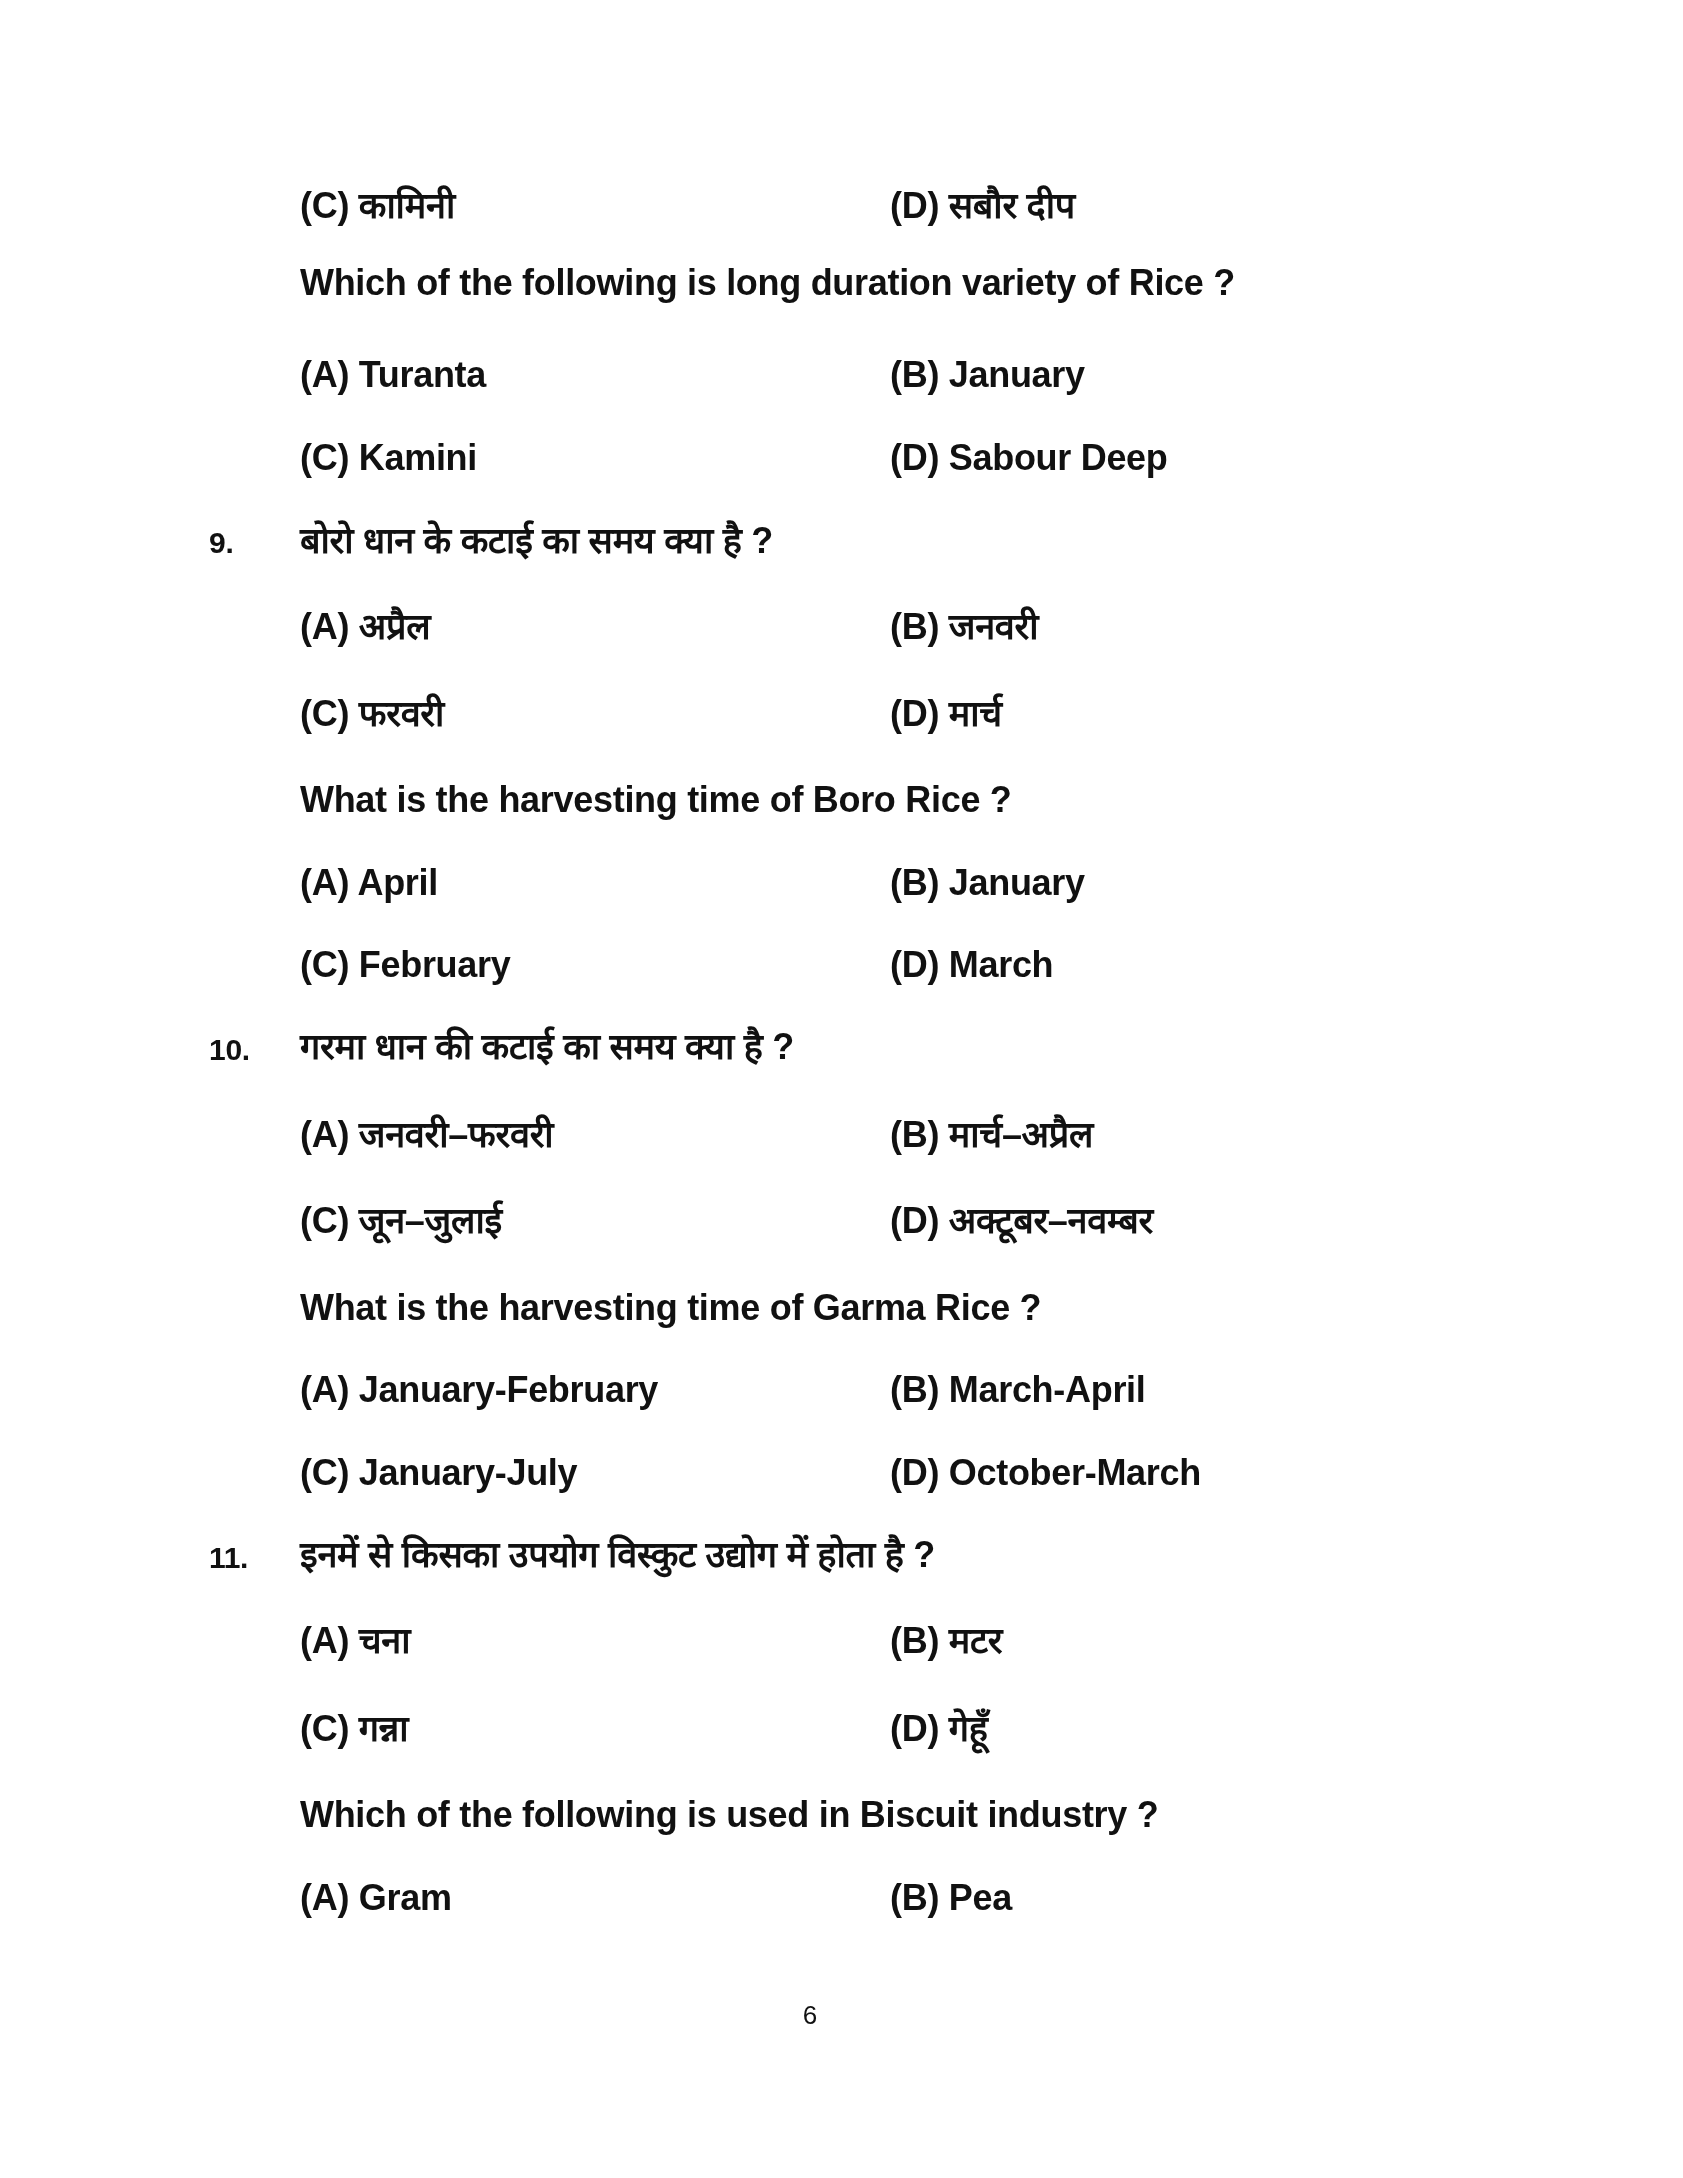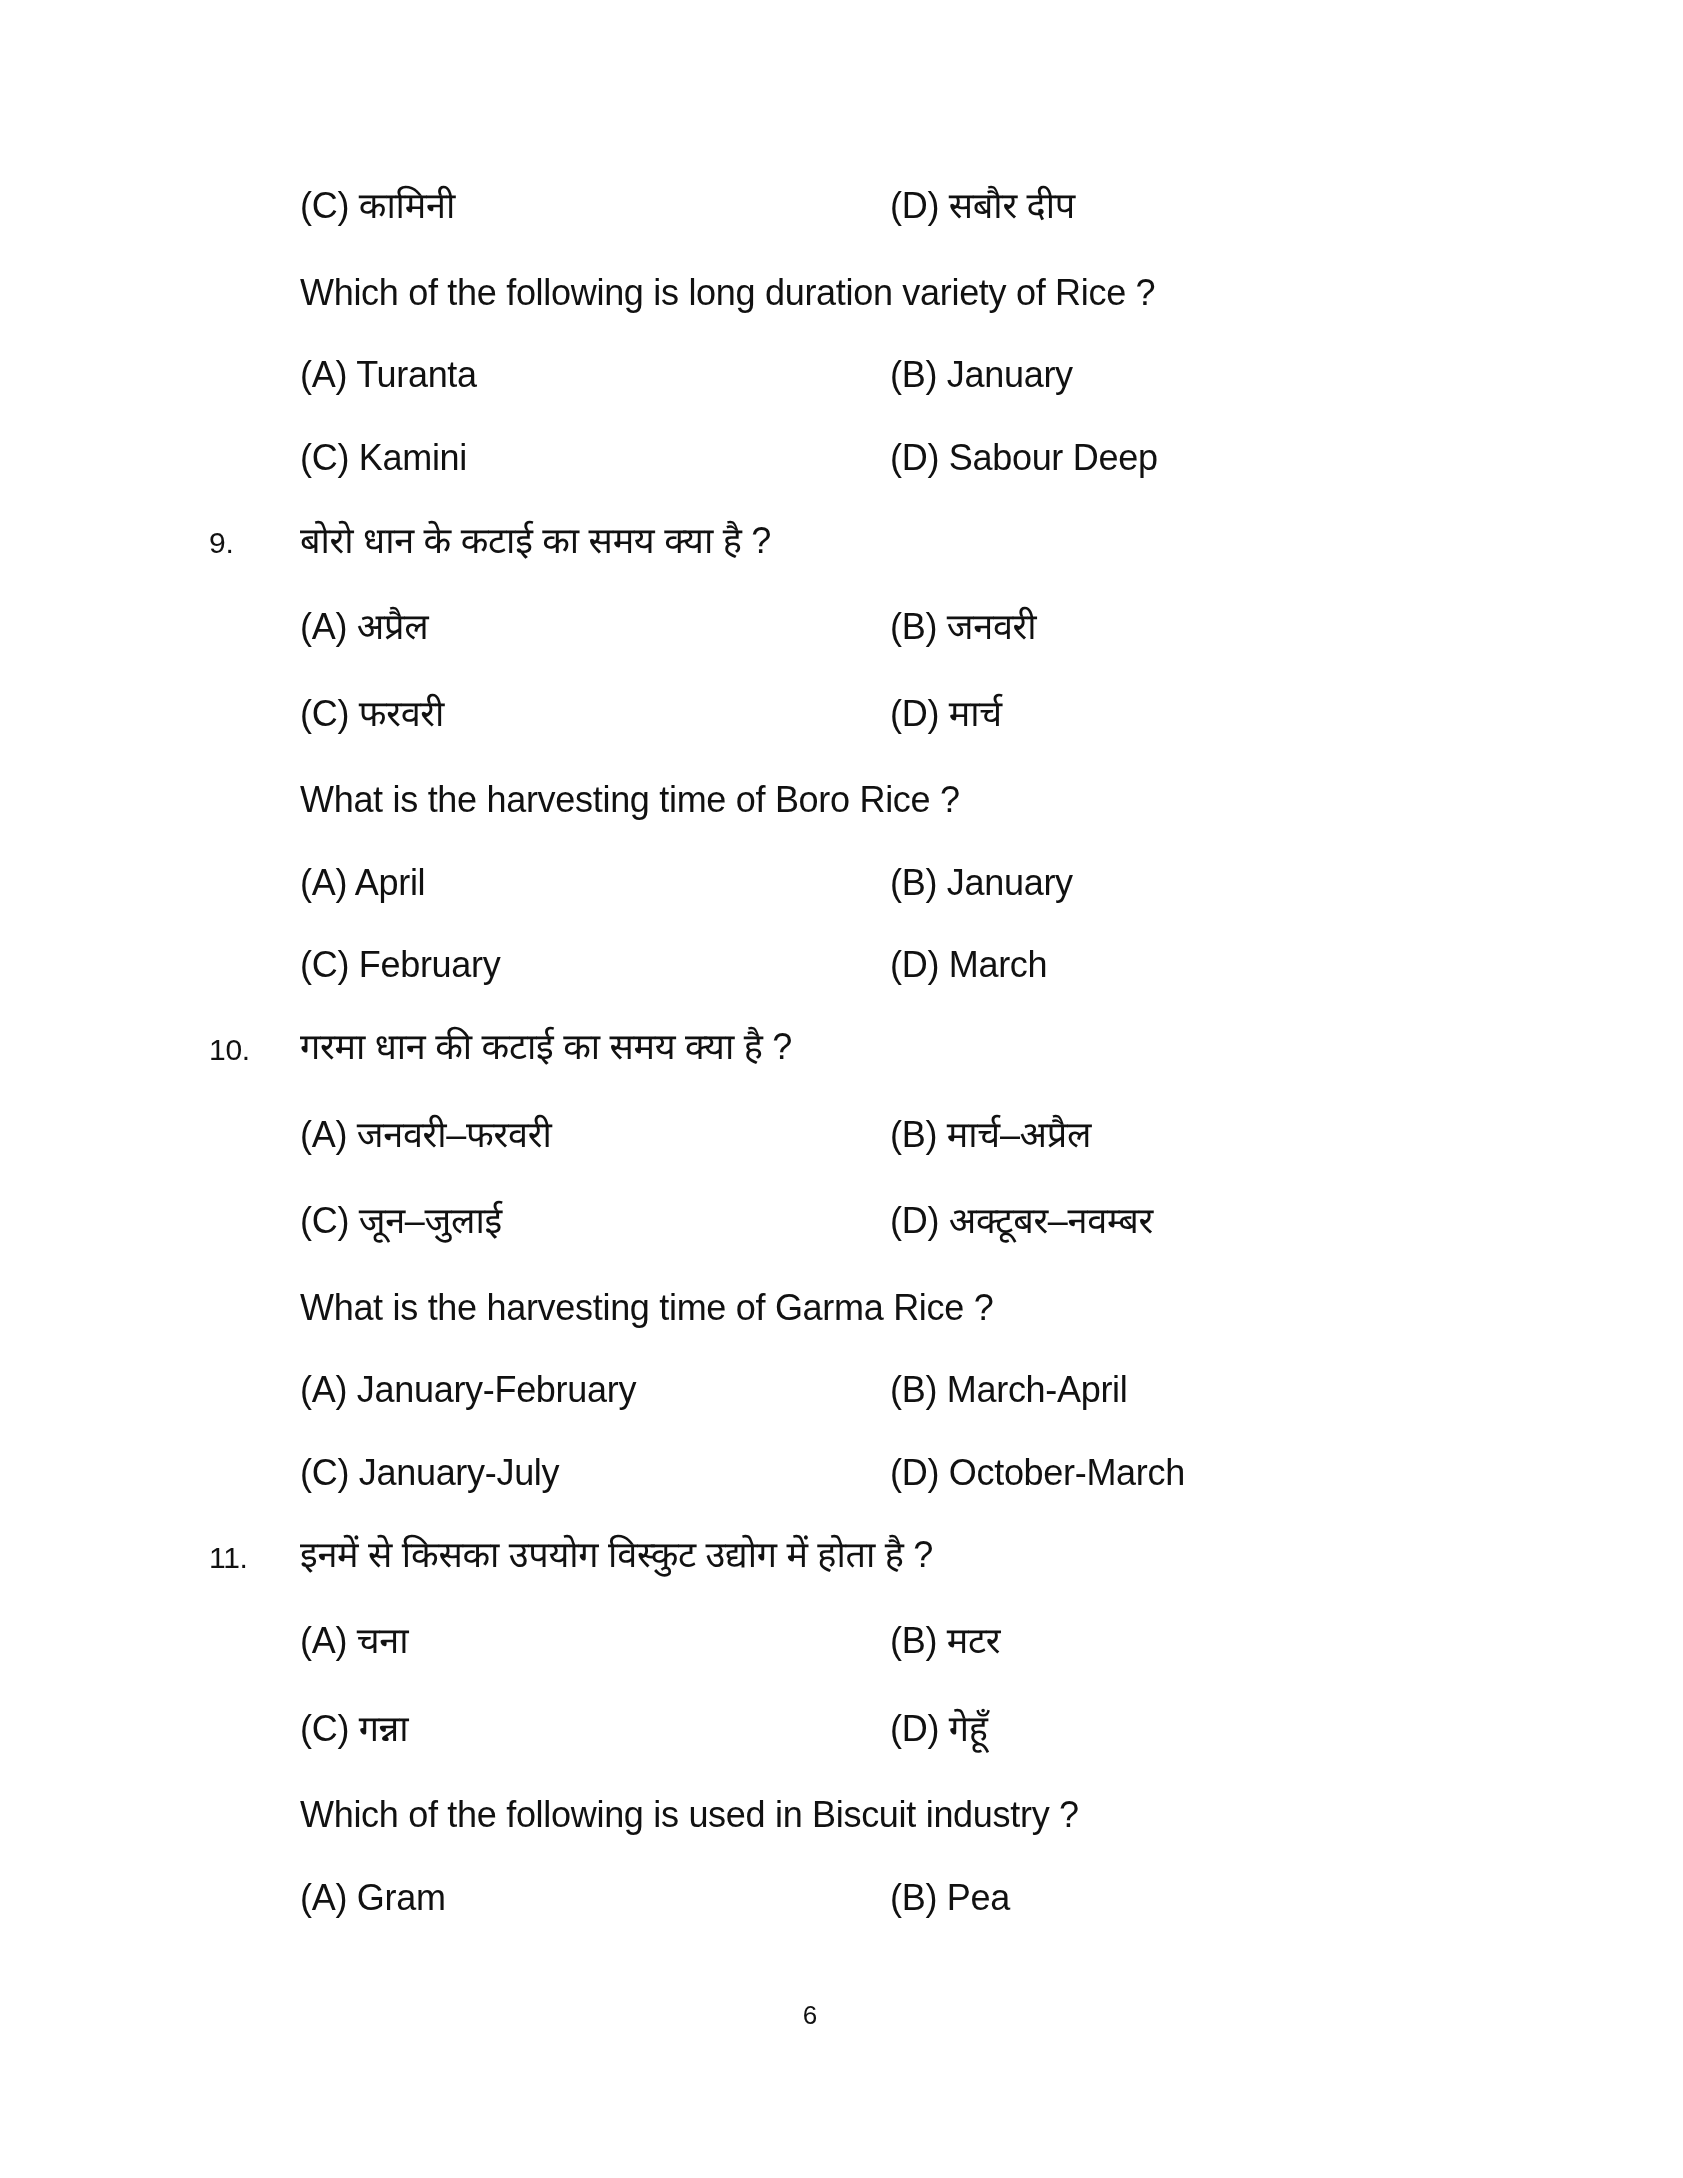--- a/index.html
+++ b/index.html
@@ -1,30 +1,30 @@
 <!DOCTYPE html>
 <html><head>
 <meta charset="utf-8">
 <style>
   html, body { margin:0; padding:0; background:#ffffff; }
   body { width:1683px; height:2178px; position:relative; overflow:hidden;
          font-family:"Liberation Sans", "DejaVu Sans", sans-serif; color:#111; }
-  .line { position:absolute; font-size:36px; line-height:44px; white-space:nowrap; transform:translateY(-50%); letter-spacing:-0.3px; }
+  .line { position:absolute; font-size:36px; line-height:44px; white-space:nowrap; transform:translateY(-50%); letter-spacing:-0.3px;font-weight:bold; }
   .num { left:209px; font-size:30px; }
   .colA { left:300px; }
   .colB { left:890px; }
   .q { left:300px; }
   .page-num { position:absolute; left:0; width:1620px; text-align:center; top:2000px; font-size:26px; }
 </style>
 </head>
 <body>
 
 <div class="line colA" style="top:206px">(C) कामिनी</div>
 <div class="line colB" style="top:206px">(D) सबौर दीप</div>
-<div class="line q" style="top:293px">Which of the following is long duration variety of Rice ?</div>
+<div class="line q" style="top:283px">Which of the following is long duration variety of Rice ?</div>
 <div class="line colA" style="top:375px">(A) Turanta</div>
 <div class="line colB" style="top:375px">(B) January</div>
 <div class="line colA" style="top:458px">(C) Kamini</div>
 <div class="line colB" style="top:458px">(D) Sabour Deep</div>
 
 <div class="line num" style="top:543px">9.</div>
 <div class="line q" style="top:541px">बोरो धान के कटाई का समय क्या है ?</div>
 <div class="line colA" style="top:627px">(A) अप्रैल</div>
 <div class="line colB" style="top:627px">(B) जनवरी</div>
 <div class="line colA" style="top:714px">(C) फरवरी</div>

